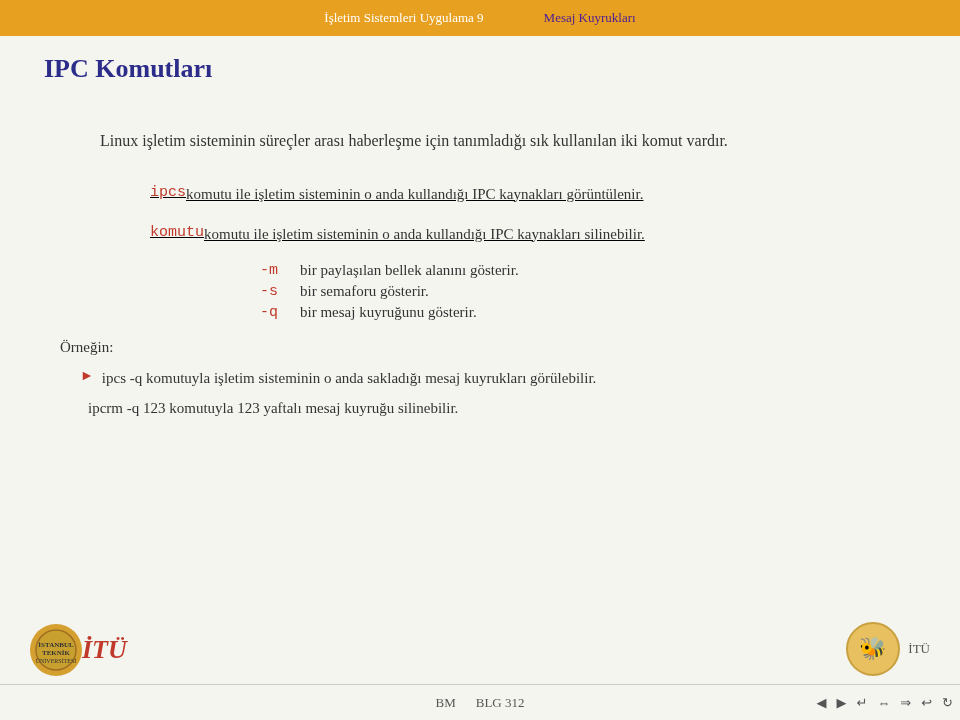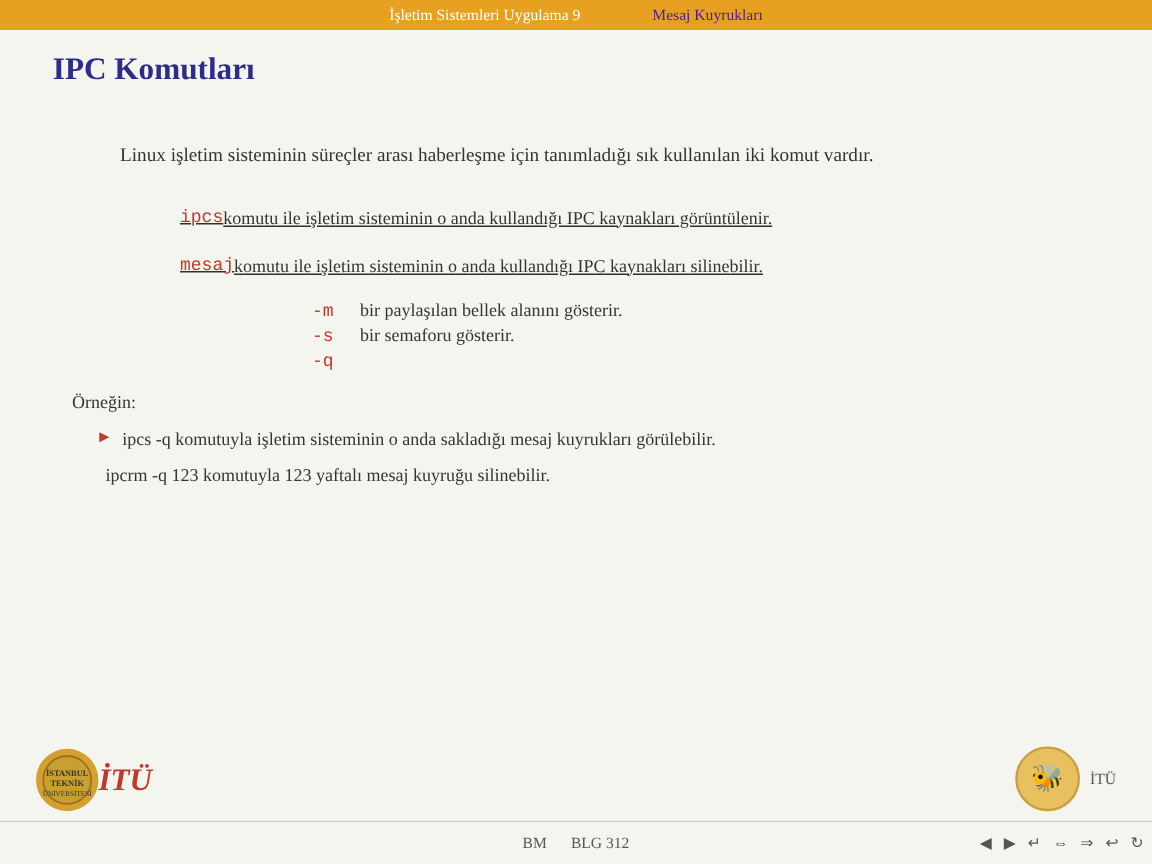--- a/index.html
+++ b/index.html
@@ -10,21 +10,21 @@
       background: #f5f5f0;
       font-family: 'Latin Modern', 'Computer Modern', Georgia, serif;
       overflow: hidden;
       position: relative;
     }
 
     
     .top-bar {
       background: #e8a020;
       width: 100%;
-      height: 25px;
+      height: 36px;
       display: flex;
       align-items: center;
       justify-content: center;
       gap: 60px;
     }
 
     .top-bar-item {
       color: #fff;
       font-size: 13px;
       font-weight: normal;
@@ -280,36 +280,37 @@
 
   <p class="intro-text">Linux işletim sisteminin süreçler arası haberleşme için tanımladığı sık kullanılan iki komut vardır.</p>
 
   <div class="cmd-section">
     <div class="cmd-row">
       <span class="cmd-name">ipcs</span>
       <span class="cmd-desc">komutu ile işletim sisteminin o anda kullandığı IPC kaynakları görüntülenir.</span>
     </div>
 
     <div class="cmd-row">
-      <span class="cmd-name">mesaj</span>
+      <span class="cmd-name">komutu</span>
       <span class="cmd-desc">komutu ile işletim sisteminin o anda kullandığı IPC kaynakları silinebilir.</span>
     </div>
   </div>
 
   <div class="sub-options">
     <div class="sub-option-row">
       <span class="sub-opt-name">-m</span>
       <span class="sub-opt-desc">bir paylaşılan bellek alanını gösterir.</span>
     </div>
     <div class="sub-option-row">
       <span class="sub-opt-name">-s</span>
       <span class="sub-opt-desc">bir semaforu gösterir.</span>
     </div>
     <div class="sub-option-row">
       <span class="sub-opt-name">-q</span>
+      <span class="sub-opt-desc">bir mesaj kuyruğunu gösterir.</span>
     </div>
   </div>
 
   <div class="example-section">
     <div class="example-label">Örneğin:</div>
 
     <div class="example-item">
       <span class="bullet-arrow">►</span>
       <span class="example-text">ipcs -q komutuyla işletim sisteminin o anda sakladığı mesaj kuyrukları görülebilir.</span>
     </div>

